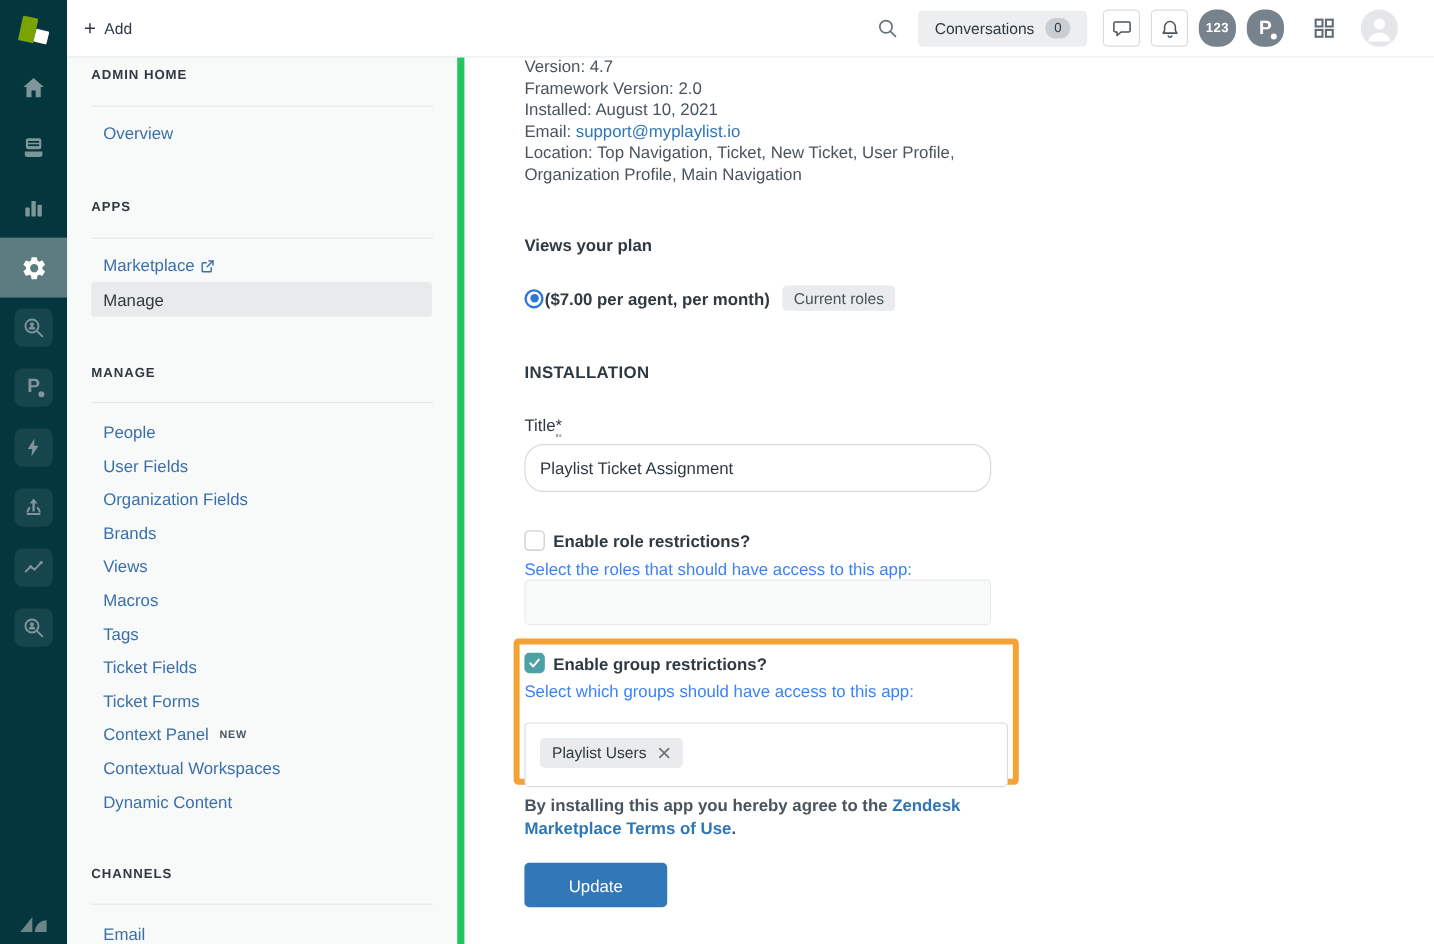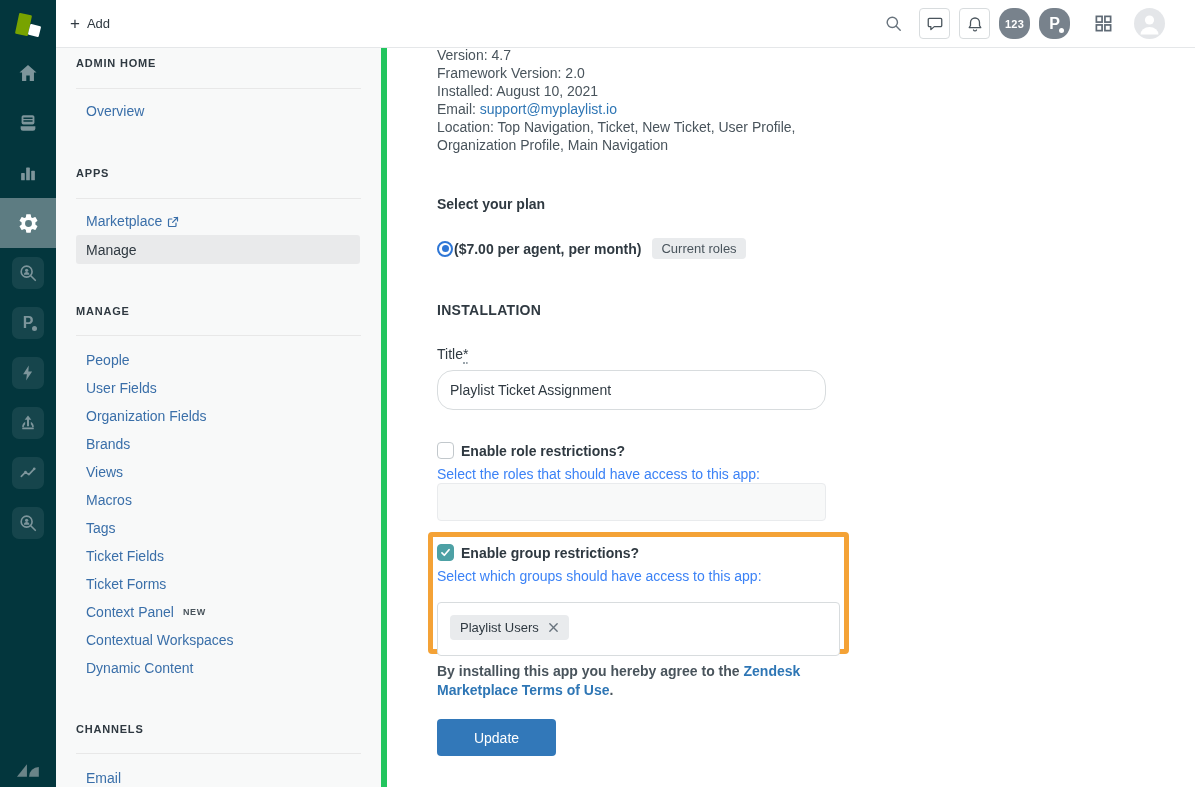--- a/index.html
+++ b/index.html
@@ -181,20 +181,24 @@
     <span class="add-plus">+</span>
     <span>Add</span>
   </div>
   <div class="topbar-spacer"></div>
   <div class="search-btn">
     <svg width="19" height="19" viewBox="0 0 24 24" fill="none" stroke="#68737d" stroke-width="1.8" stroke-linecap="round">
       <circle cx="10.5" cy="10.5" r="6.5"></circle>
         <line x1="15.5" y1="15.5" x2="20.5" y2="20.5"></line>
     </svg>
   </div>
+  <button class="conversations-btn">
+    <span>Conversations</span>
+    <span class="conv-count">0</span>
+  </button>
   <div class="icon-btn">
     <svg width="18" height="18" viewBox="0 0 24 24" fill="none" stroke="#49545c" stroke-width="1.7" stroke-linejoin="round">
       <path d="M4.5 4.5h15a1.5 1.5 0 0 1 1.5 1.5v8a1.5 1.5 0 0 1-1.5 1.5H11l-4.5 4v-4h-2A1.5 1.5 0 0 1 3 14V6a1.5 1.5 0 0 1 1.5-1.5z"></path>
     </svg>
   </div>
   <div class="icon-btn">
     <svg width="18" height="18" viewBox="0 0 24 24" fill="none" stroke="#49545c" stroke-width="1.7" stroke-linejoin="round" stroke-linecap="round">
       <path d="M6 14v-4a6 6 0 0 1 12 0v4l1.7 2.8H4.3z"></path>
       <path d="M10 20a2.2 2.2 0 0 0 4 0"></path>
     </svg>
@@ -265,21 +269,21 @@
 
 <div class="main">
   <div class="info">
     <div>Version: 4.7</div>
     <div>Framework Version: 2.0</div>
     <div>Installed: August 10, 2021</div>
     <div><span>Email: </span><a>support@myplaylist.io</a></div>
     <div>Location: Top Navigation, Ticket, New Ticket, User Profile, Organization Profile, Main Navigation</div>
   </div>
 
-  <div class="plan-h">Select your plan</div>
+  <div class="plan-h">Views your plan</div>
   <div class="plan-row">
     <span class="radio"></span>
     <span class="plan-label">($7.00 per agent, per month)</span>
     <span class="plan-badge">Current roles</span>
   </div>
 
   <div class="install-h">INSTALLATION</div>
 
   <div class="title-label">
     <span>Title</span><span class="required">*</span>

